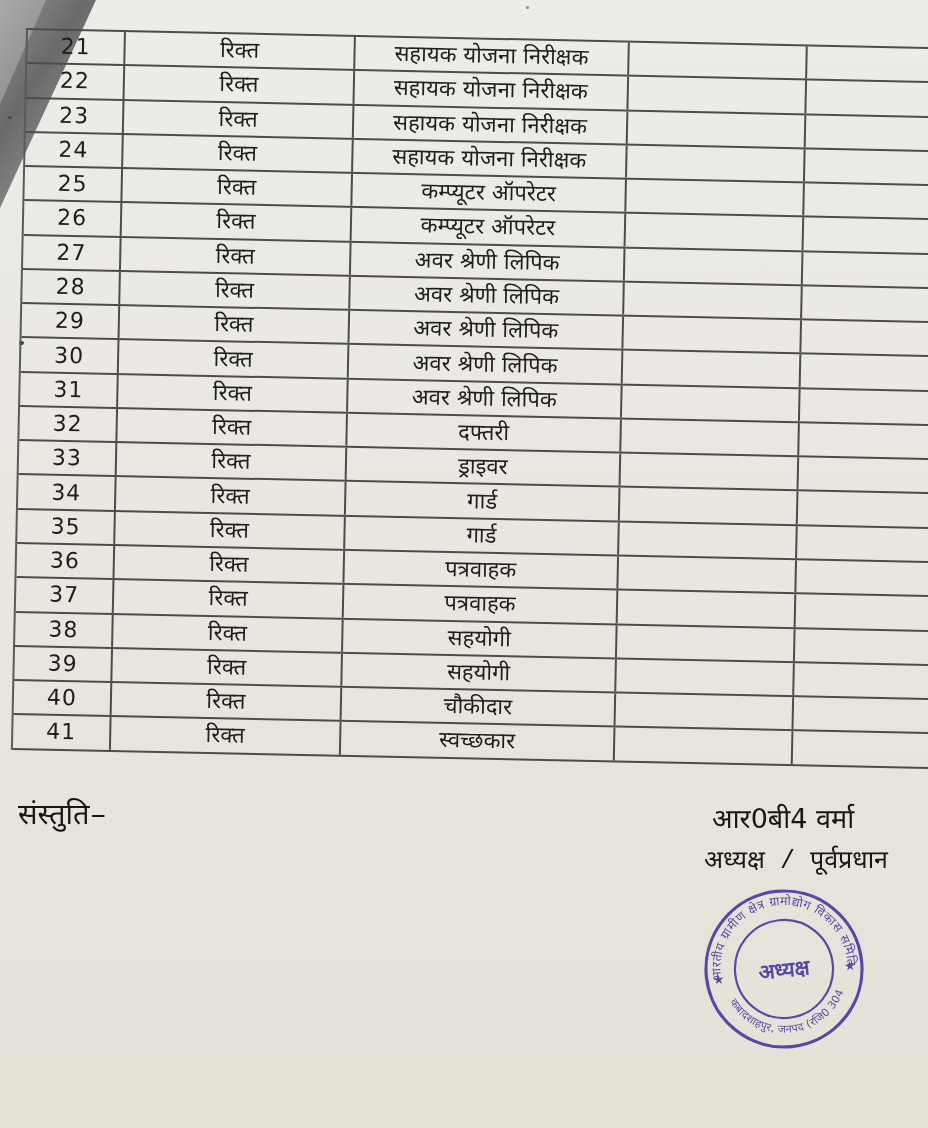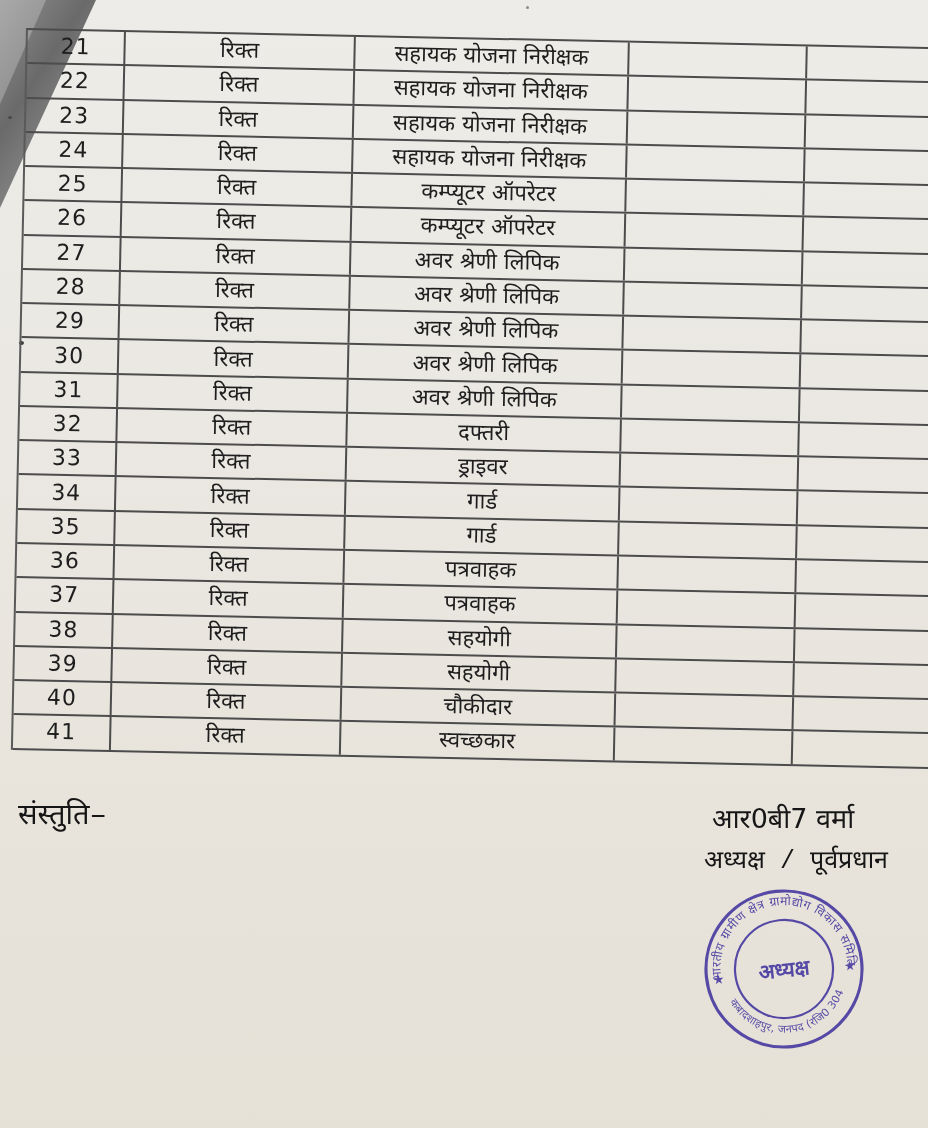--- a/index.html
+++ b/index.html
@@ -231,21 +231,21 @@
     <div class="vcell sno">41</div>
     <div class="vcell stat">रिक्त</div>
     <div class="vcell post">स्वच्छकार</div>
     <div class="vcell c4"></div>
     <div class="vcell c5"></div>
   </div>
 </div>
 </div>
 
 <div class="recommendation">संस्तुति–</div>
-<div class="sig-name">आर0बी7 वर्मा</div>
+<div class="sig-name">आर0बी4 वर्मा</div>
 <div class="sig-title">अध्यक्ष / पूर्वप्रधान</div>
 
 <div class="stamp">
   <svg width="168" height="168" viewBox="0 0 168 168">
     <g fill="none" stroke="#4a3da2">
       <circle cx="84" cy="84" r="78" stroke-width="3.2"></circle>
       <circle cx="84" cy="84" r="49" stroke-width="2.2"></circle>
     </g>
     <defs>
       <path id="arcTop" d="M 24.5 105.7 A 63.5 63.5 0 1 1 143.5 105.7"></path>

